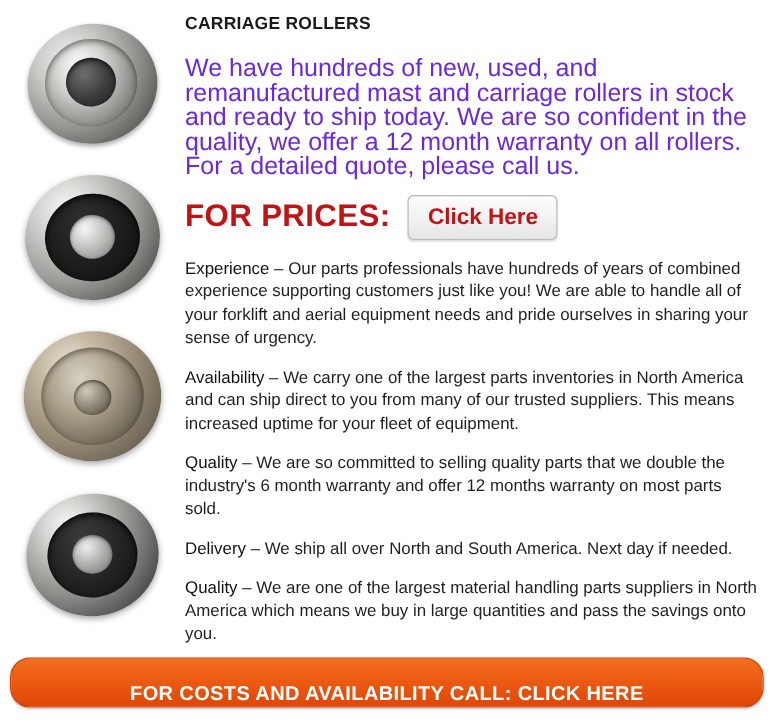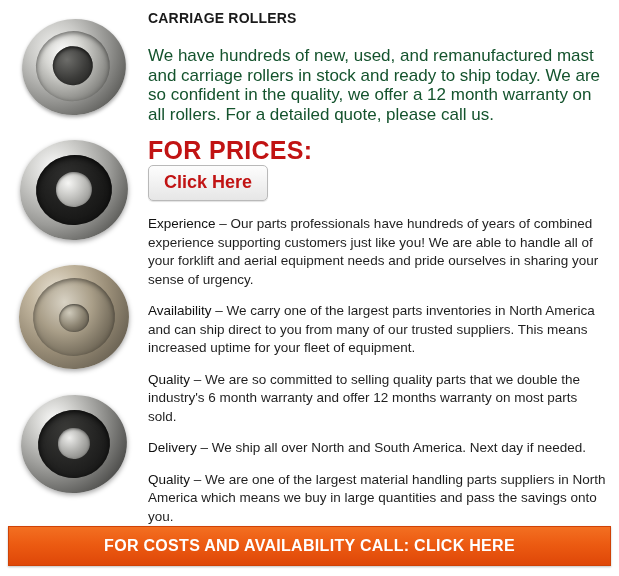--- a/index.html
+++ b/index.html
@@ -168,29 +168,28 @@
   h1.title {
     margin: 6px 0 6px 0;
     font-size: 14px;
     line-height: 24px;
     font-weight: bold;
     color: #1a1a1a;
     letter-spacing: 0.2px;
   }
   p.intro {
     margin: 16px 0 4px 0;
-    font-size: 17px;
+    font-size: 20px;
     line-height: 19.5px;
-    color: #14532d;
+    color: #6d28d9;
   }
   .prices-row {
     display: flex;
-    align-items: flex-start;
+    align-items: center;
     margin: 12px 0 14px 0;
-    flex-direction: column;
   }
   .prices-head {
     font-size: 25px;
     font-weight: bold;
     color: #c11313;
     letter-spacing: 0.3px;
     margin-right: 14px;
   }
   .click-btn {
     display: inline-block;
@@ -215,25 +214,25 @@
     color: #111111;
   }
 
   
   .footer-banner {
     position: absolute;
     left: 8px;
     right: 8px;
     bottom: 10px;
     height: 40px;
-    border-radius: 0;
+    border-radius: 16px;
     background: linear-gradient(#f36f21 0%, #ec5b12 45%, #df4708 100%);
     border: 1px solid #cf4206;
     display: flex;
-    align-items: center;
+    align-items: flex-end;
     justify-content: center;
     cursor: pointer;
     box-shadow: 0 1px 2px rgba(0,0,0,0.25);
   }
   .footer-banner .ftext {
     color: #ffffff;
     font-size: 16px;
     font-weight: bold;
     letter-spacing: 0.3px;
   }

